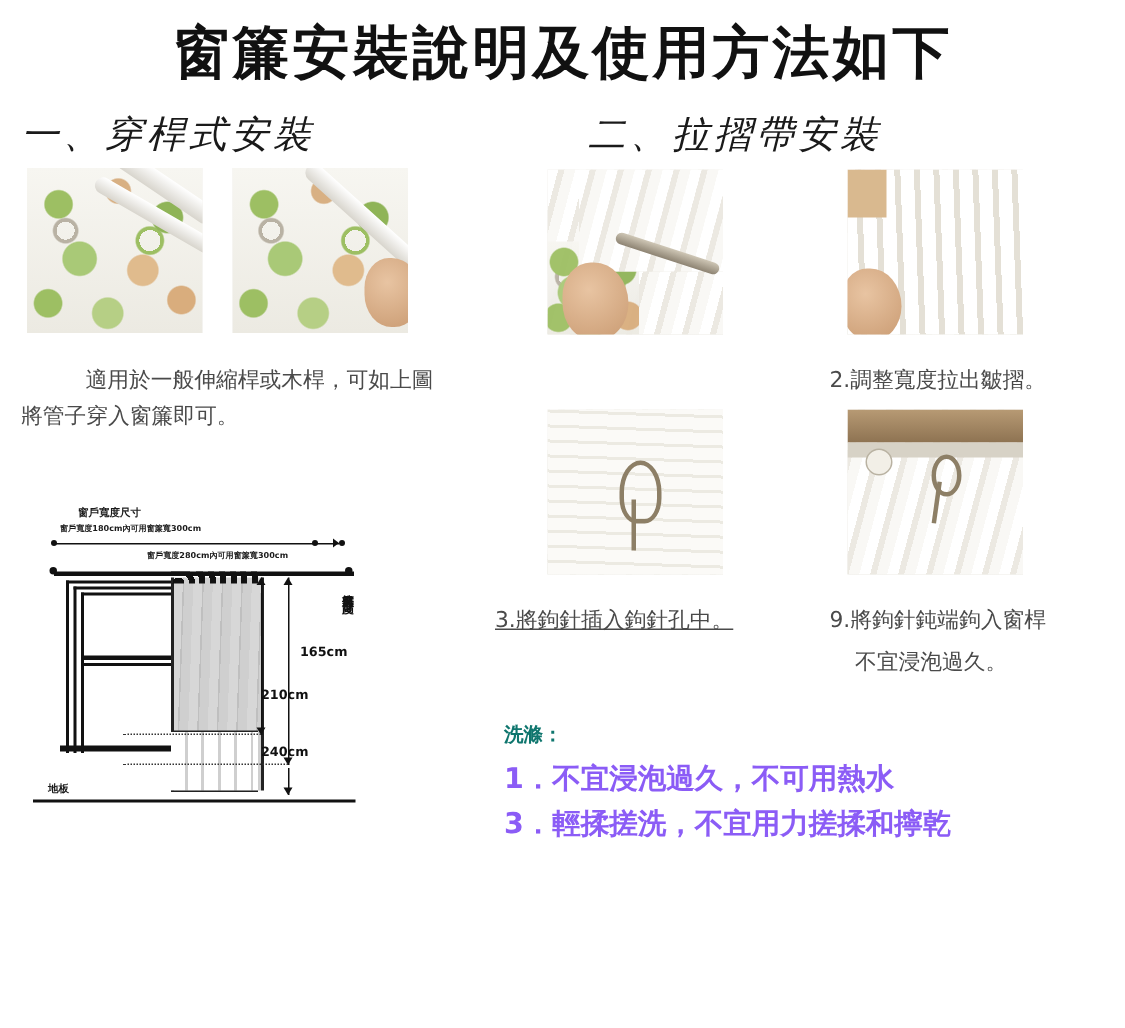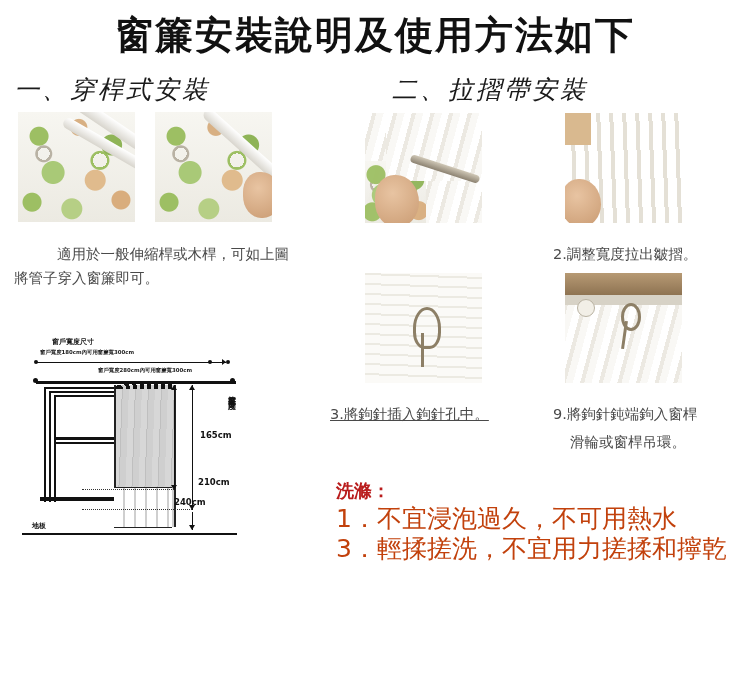--- a/index.html
+++ b/index.html
@@ -74,22 +74,22 @@
   .arrowdn{position:absolute;width:0;height:0;border-left:3px solid transparent;
      border-right:3px solid transparent;border-top:5px solid #111;}
   .arrowup{position:absolute;width:0;height:0;border-left:3px solid transparent;
      border-right:3px solid transparent;border-bottom:5px solid #111;}
   .arrowr{position:absolute;width:0;height:0;border-top:3px solid transparent;
      border-bottom:3px solid transparent;border-left:4px solid #111;}
   .dot{position:absolute;width:5px;height:5px;border-radius:50%;background:#111;}
 
   
   .wash{position:absolute;left:336px;top:478px;}
-  .wash-title{font-size:18px;color:#b91c1c;line-height:26px;font-weight:bold;}
-  .wash-line{font-size:25px;color:#c2410c;line-height:30px;white-space:nowrap;font-weight:normal;}
+  .wash-title{font-size:13px;color:#0f766e;line-height:26px;font-weight:bold;}
+  .wash-line{font-size:19px;color:#8b5cf6;line-height:30px;white-space:nowrap;font-weight:bold;}
 </style>
 </head>
 <body>
 
 <div class="page">
 
   <div class="title">窗簾安裝說明及使用方法如下</div>
 
   <div class="sec-head" id="head-1">一、穿桿式安裝</div>
 
@@ -138,21 +138,21 @@
     <div class="inner whitefab"></div>
     <div style="position:absolute;left:0;top:0;width:100%;height:22px;background:linear-gradient(#b79a74,#8e7352);"></div>
     <div style="position:absolute;left:0;top:22px;width:100%;height:10px;background:#d7d2c6;"></div>
     <div style="position:absolute;left:12px;top:26px;width:16px;height:16px;border-radius:50%;background:#f2efe7;border:1px solid #b9b2a2;"></div>
     <div class="hook" style="left:56px;top:30px;width:14px;height:22px;border-width:3px;"></div>
     <div style="position:absolute;left:58px;top:48px;width:3px;height:28px;background:#8d7f66;transform:rotate(8deg);"></div>
   </div>
 
   <div class="cap" style="left:330px;top:402px;text-decoration:underline;">3.將鉤針插入鉤針孔中。</div>
   <div class="cap" style="left:553px;top:402px;">9.將鉤針鈍端鉤入窗桿</div>
-  <div class="cap" style="left:570px;top:430px;">滑輪或窗桿吊環。</div>
+  <div class="cap" style="left:570px;top:430px;">不宜浸泡過久。</div>
 
 
   <div class="diagram">
 
     <div class="dg-lbl" style="left:30px;top:0px;font-size:7px;">窗戶寬度尺寸</div>
     <div class="dg-lbl" style="left:18px;top:12px;">窗戶寬度180cm內可用窗簾寬300cm</div>
 
     <div class="hline" style="left:14px;top:25px;width:190px;height:1px;"></div>
     <div class="dot" style="left:12px;top:23px;width:4px;height:4px;"></div>
     <div class="dot" style="left:186px;top:23px;width:4px;height:4px;"></div>
@@ -190,21 +190,21 @@
          border-bottom:1px solid #222;"></div>
 
     <div class="vline" style="left:152px;top:48px;width:1px;height:105px;"></div>
     <div class="arrowup" style="left:149px;top:48px;"></div>
     <div class="arrowdn" style="left:149px;top:148px;"></div>
     <div class="dg-lbl-mid" style="left:133px;top:93px;margin-left:45px;">165cm</div>
 
     <div class="vline" style="left:170px;top:48px;width:1px;height:125px;"></div>
     <div class="arrowup" style="left:167px;top:48px;"></div>
     <div class="arrowdn" style="left:167px;top:168px;"></div>
-    <div class="dg-lbl-mid" style="left:152px;top:140px;margin-left:24px;">210cm</div>
+    <div class="dg-lbl-mid" style="left:152px;top:122px;">210cm</div>
 
     <div class="vline" style="left:170px;top:175px;width:1px;height:18px;"></div>
     <div class="arrowdn" style="left:167px;top:188px;"></div>
     <div class="dg-lbl-mid" style="left:152px;top:160px;">240cm</div>
 
     <div style="position:absolute;left:60px;top:152px;width:92px;height:0;border-top:1px dotted #333;"></div>
     <div style="position:absolute;left:60px;top:172px;width:110px;height:0;border-top:1px dotted #333;"></div>
 
     <div class="vert-text" style="left:203px;top:52px;">窗簾尺寸高度</div>
 

